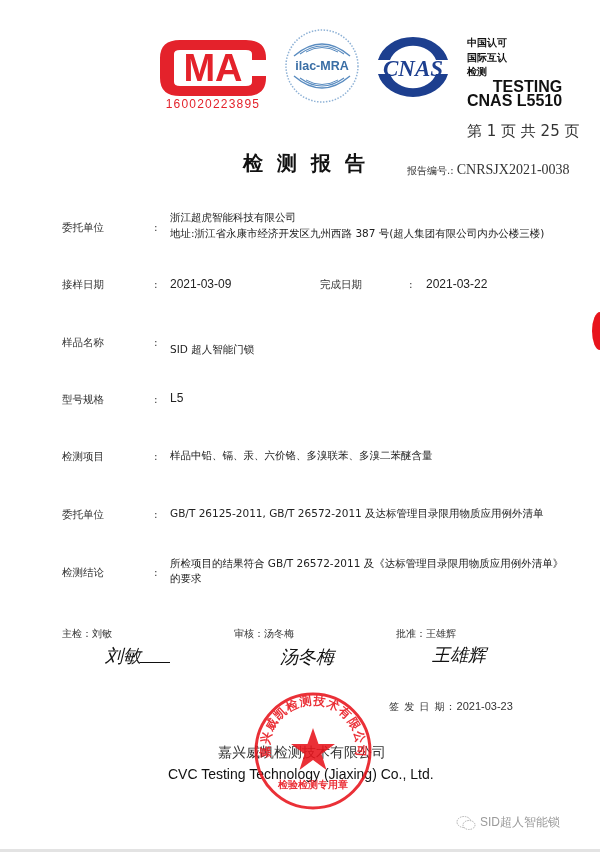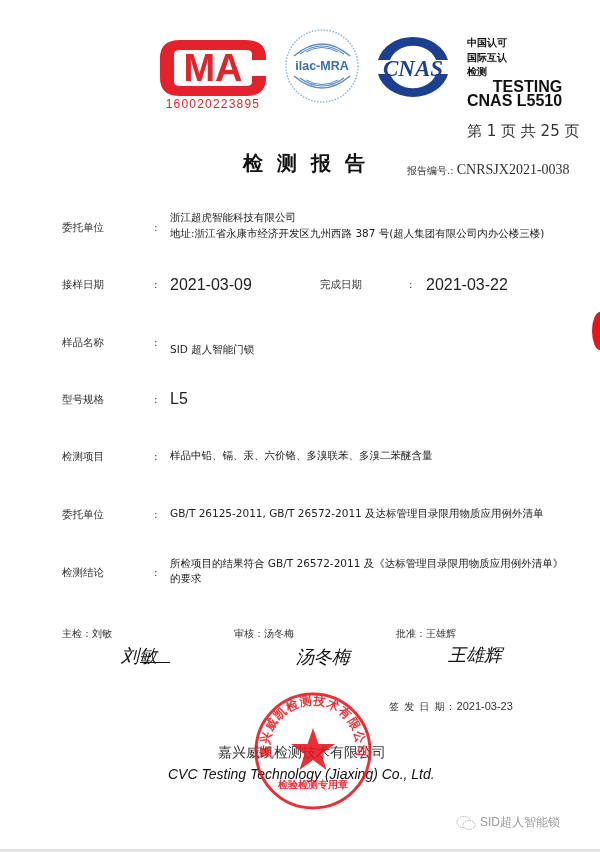--- a/index.html
+++ b/index.html
@@ -23,30 +23,30 @@
 
   .page-info { left: 467px; top: 122px; font-size: 15px; color: #333; white-space: nowrap; text-align: center; }
   .title { left: 243px; top: 150px; font-size: 20px; font-weight: bold; letter-spacing: 14px; color: #111; white-space: nowrap; }
   .report-no { left: 407px; top: 162px; font-size: 10px; color: #333; white-space: nowrap; }
   .report-no .val { font-family: Liberation Serif, serif; font-size: 14px; }
 
   
   .label { left: 62px; font-size: 10.5px; color: #333; white-space: nowrap; }
   .colon { left: 154px; font-size: 10.5px; color: #333; }
   .value { left: 170px; font-size: 10.5px; color: #222; white-space: nowrap; line-height: 15px; }
-  .value.num { font-family: "Liberation Sans", sans-serif; font-size: 16px; }
+  .value.num { font-family: "Liberation Sans", sans-serif; font-size: 12px; }
 
   .sig-label { font-size: 10px; color: #333; white-space: nowrap; }
-  .signature { font-family: "DejaVu Serif", serif; font-style: italic; font-size: 18px; color: #111; white-space: nowrap; margin-left: 16px; }
+  .signature { font-family: "DejaVu Serif", serif; font-style: italic; font-size: 18px; color: #111; white-space: nowrap; }
 
   .issue-date { left: 389px; top: 700px; font-size: 10px; color: #333; white-space: nowrap; letter-spacing: 1px; }
   .issue-date .val { font-family: "Liberation Sans", sans-serif; letter-spacing: 0; font-size: 11px; margin-top: 33px; }
 
   .company-cn { left: 218px; top: 744px; font-family: "DejaVu Serif", "Liberation Serif", serif; font-size: 14px; color: #333; white-space: nowrap; }
-  .company-en { left: 168px; top: 766px; font-family: "Liberation Sans", sans-serif; font-size: 14px; color: #111; white-space: nowrap; font-style: italic; }
+  .company-en { left: 168px; top: 766px; font-family: "Liberation Sans", sans-serif; font-size: 14px; color: #111; white-space: nowrap; }
 
   .seal { left: 252px; top: 690px; width: 122px; height: 122px; opacity: 0.88; pointer-events: none; }
   .seam-stamp { left: 592px; top: 312px; width: 16px; height: 38px; border-radius: 50%; background: #e8141c; }
 
   .watermark { left: 456px; top: 814px; font-size: 12px; color: #9a9a9a; white-space: nowrap; display: flex; align-items: center; gap: 4px; }
   .watermark .txt { font-family: "Liberation Sans", "DejaVu Sans", sans-serif; }
   .bottom-line { left: 0; top: 849px; width: 600px; height: 3px; background: #e3e3e3; }
 </style>
 </head>
 <body>

